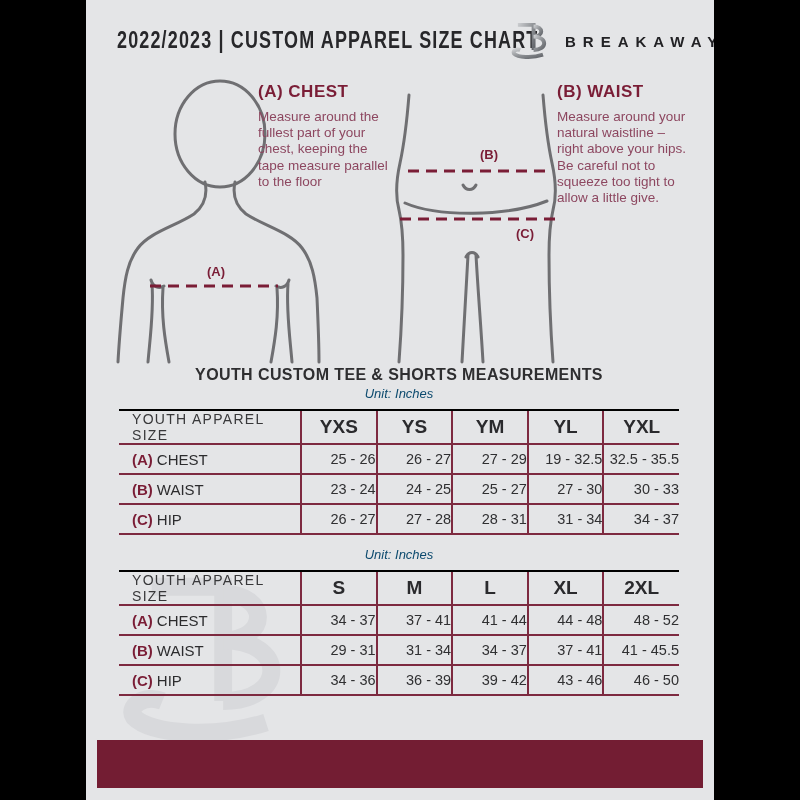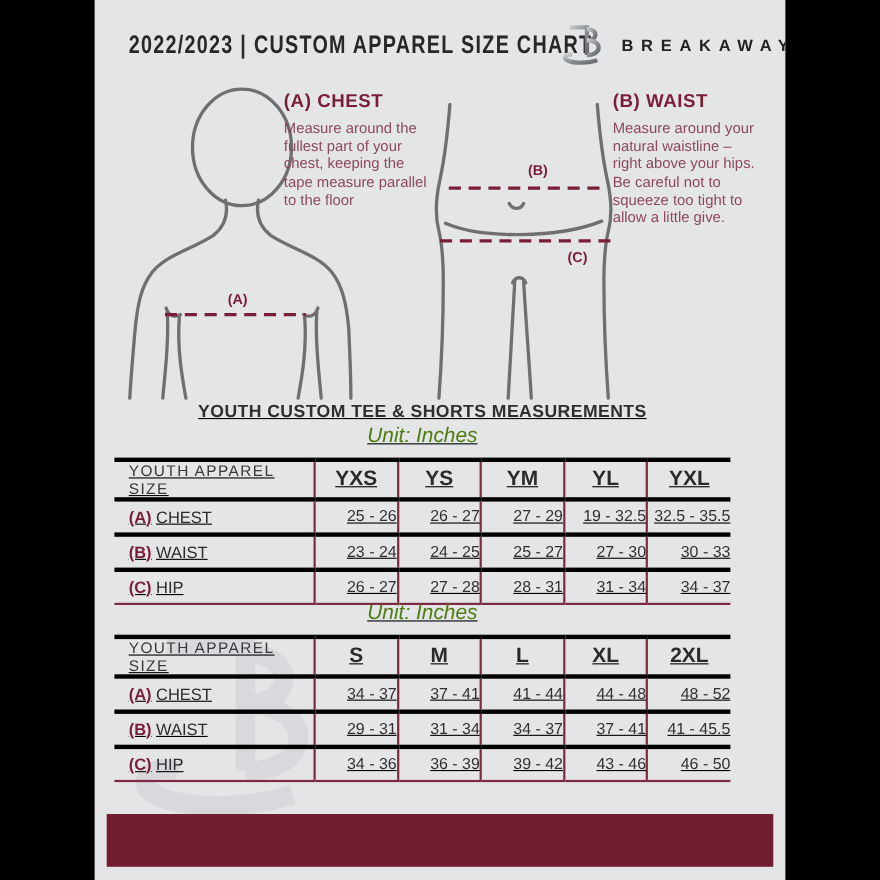--- a/index.html
+++ b/index.html
@@ -29,28 +29,28 @@
   .guide-block { position:absolute; }
   .g-chest { left:172px; top:82px;  width:152px; }
   .g-waist { left:471px; top:82px;  width:168px; }
   .g-hips  { left:471px; top:214px; width:168px; }
   .guide-heading { font-size:17px; font-weight:bold; letter-spacing:.5px; color:#7a1d36; }
   .guide-body {
     margin-top:7px; font-size:13.5px; line-height:1.2;
     color:#8d4760; white-space:pre-line;
   }
   
-  .tbl-block { position:absolute; left:18px; width:560px; text-align:center; z-index:2;text-decoration:underline; }
+  .tbl-block { position:absolute; left:33px; width:560px; text-align:center; z-index:2; }
   .tbl-youth { top:366px; }
   .tbl-adult { top:547px; }
   .tbl-title { font-size:16px; font-weight:bold; letter-spacing:.4px; color:#2e2e30; margin:0 0 2px 0; }
-  .tbl-unit  { font-size:19px; font-style:italic; color:#4d7c0f; margin:0 0 8px 0;text-align:center; }
+  .tbl-unit  { font-size:13px; font-style:italic; color:#0c4a6e; margin:0 0 8px 0;text-align:center; }
   table.size-table { width:560px; border-collapse:collapse; table-layout:fixed; }
   .size-table th, .size-table td {
-    border-top:4px solid #000000; border-bottom:2px solid #7d2a40;
+    border-top:2px solid #000000; border-bottom:2px solid #7d2a40;
     height:28px; padding:0; vertical-align:middle;
   }
   .size-table th + th, .size-table td + td { border-left:2px solid #7d2a40; }
   th.h-lbl { text-align:left; padding-left:13px; font-weight:normal; font-size:14px; letter-spacing:1.3px; color:#38383a; }
   th.h-size { font-weight:bold; font-size:19px; color:#2a2a2d;border-radius:12px; }
   td.rowlbl { text-align:left; padding-left:13px; font-size:15px; color:#2c2c2e; }
   td.rowlbl .pfx { color:#7a1d36; font-weight:bold; margin-right:4px; }
   td.val { text-align:right; font-size:14.5px; color:#303032; }
   
   .footer-bar { position:absolute; left:11px; top:740px; width:606px; height:48px; background:#731d33; z-index:3; }

